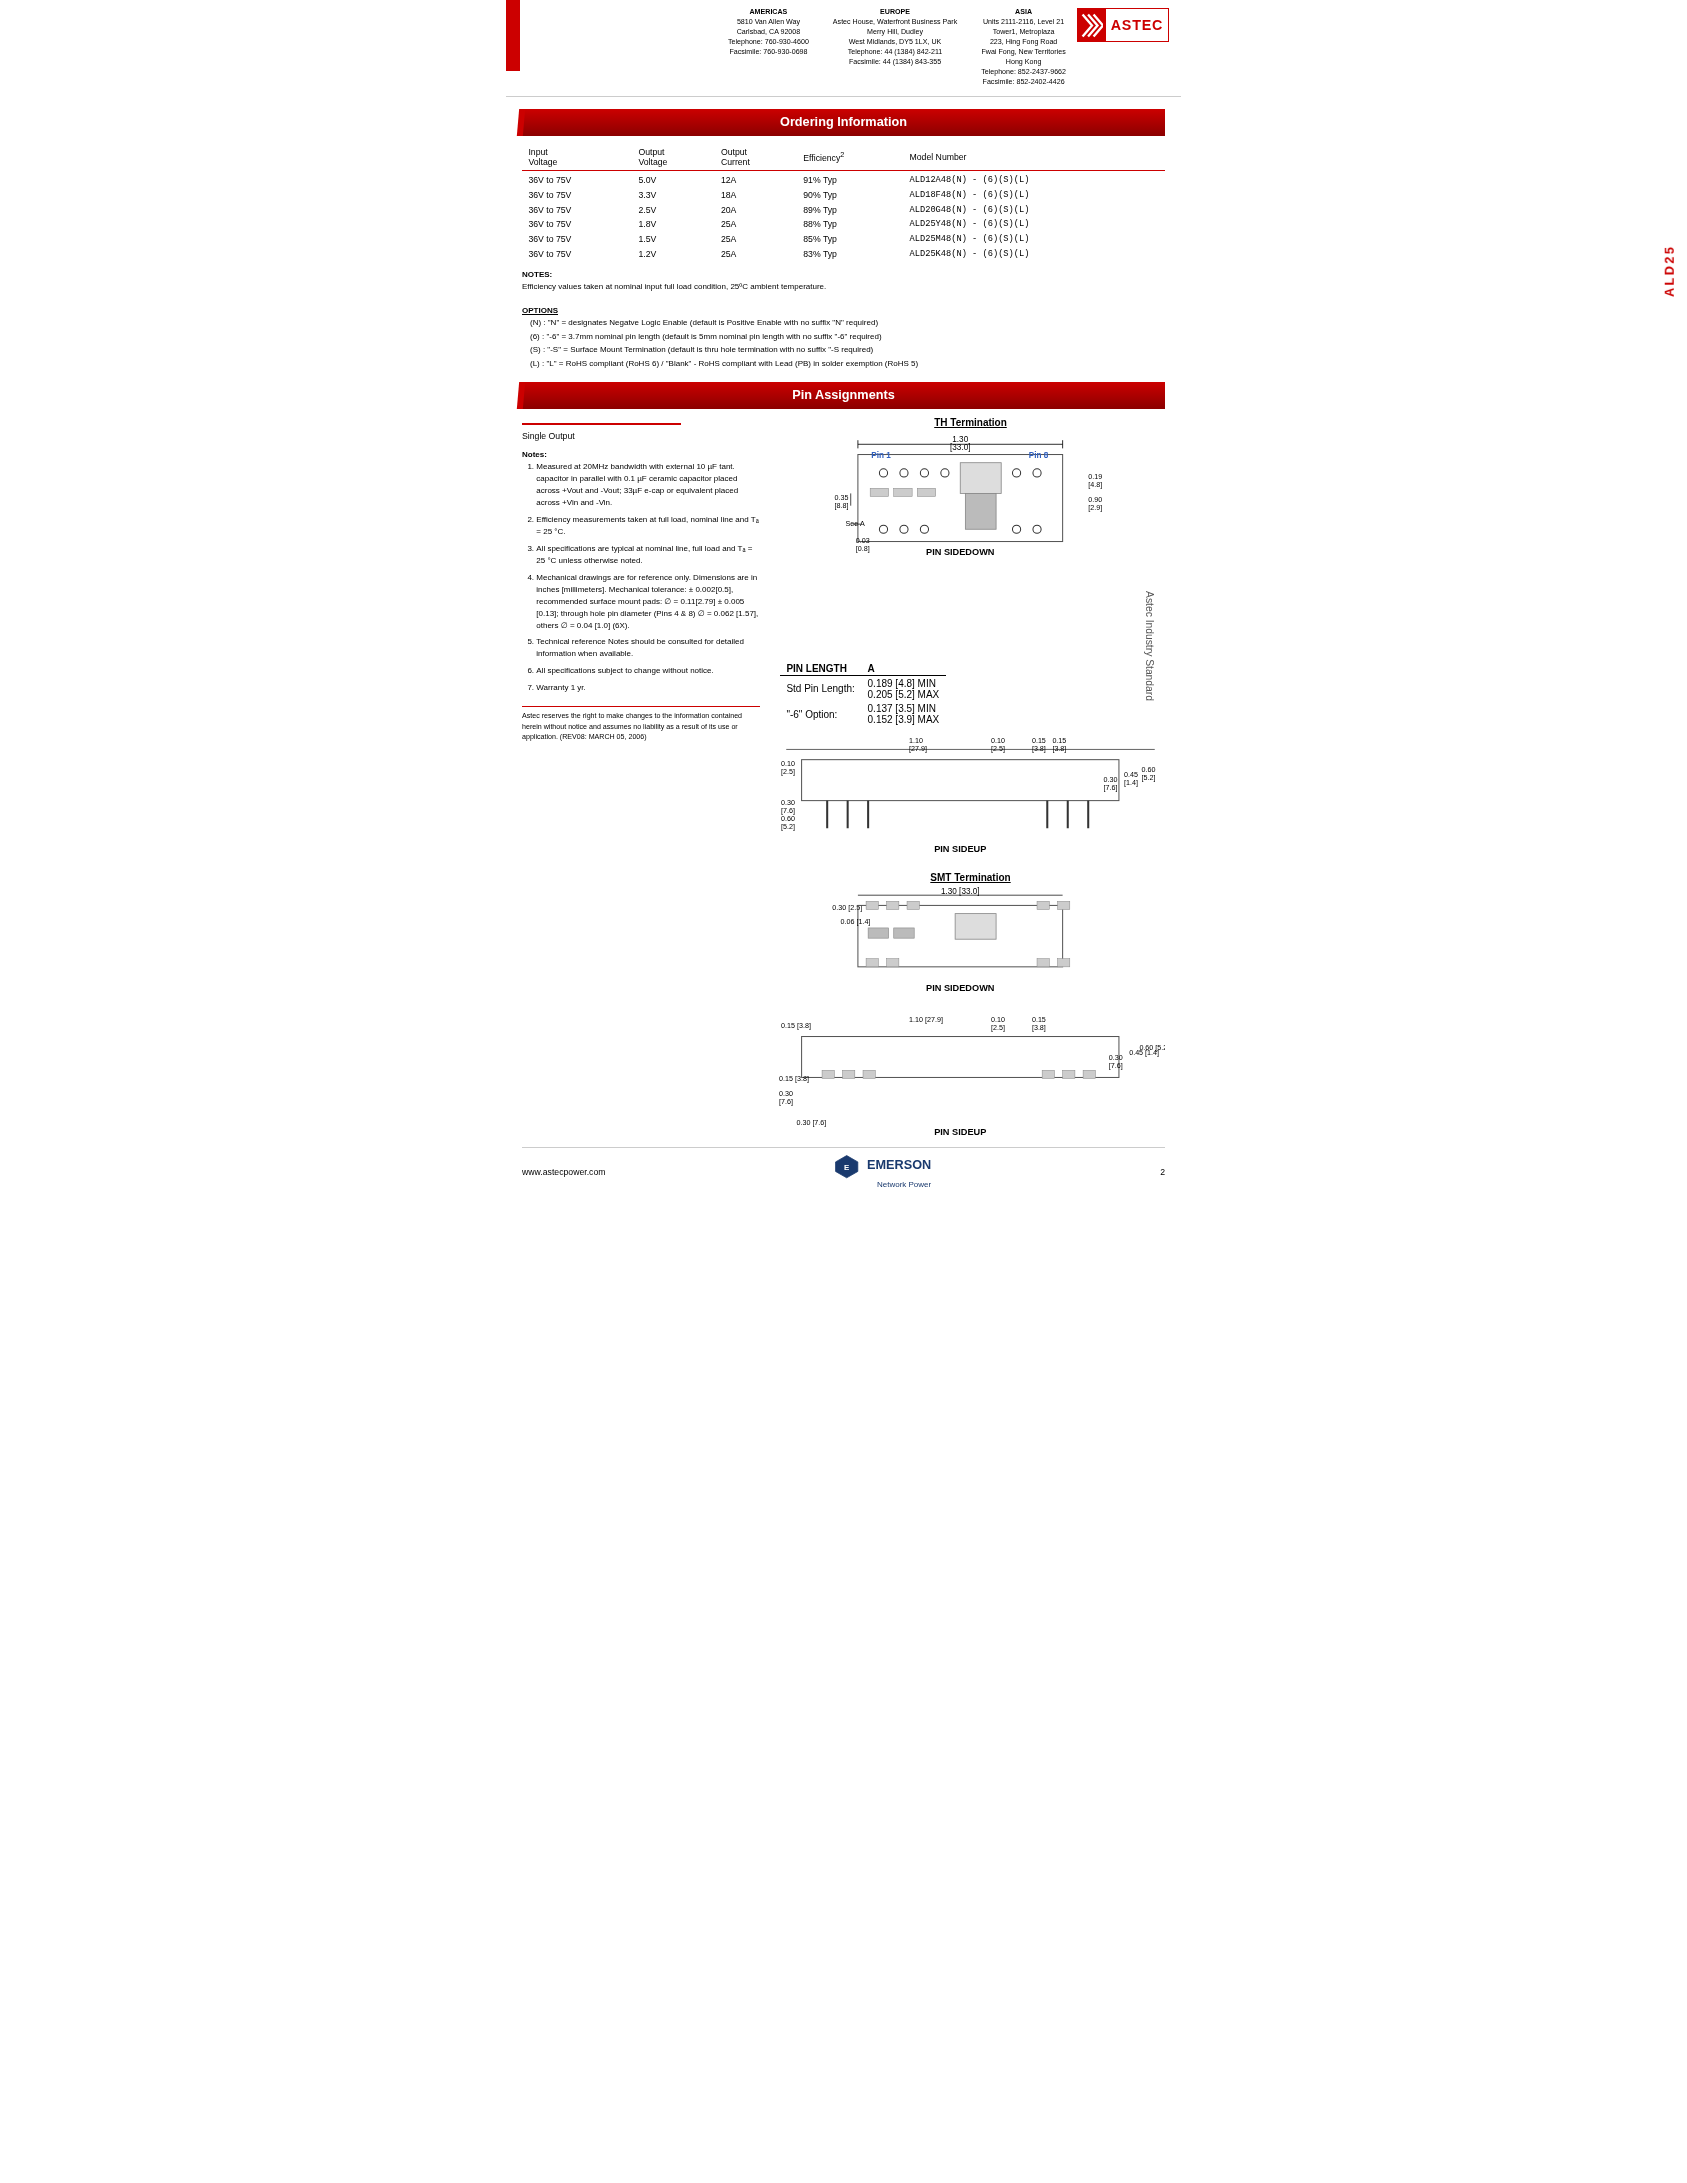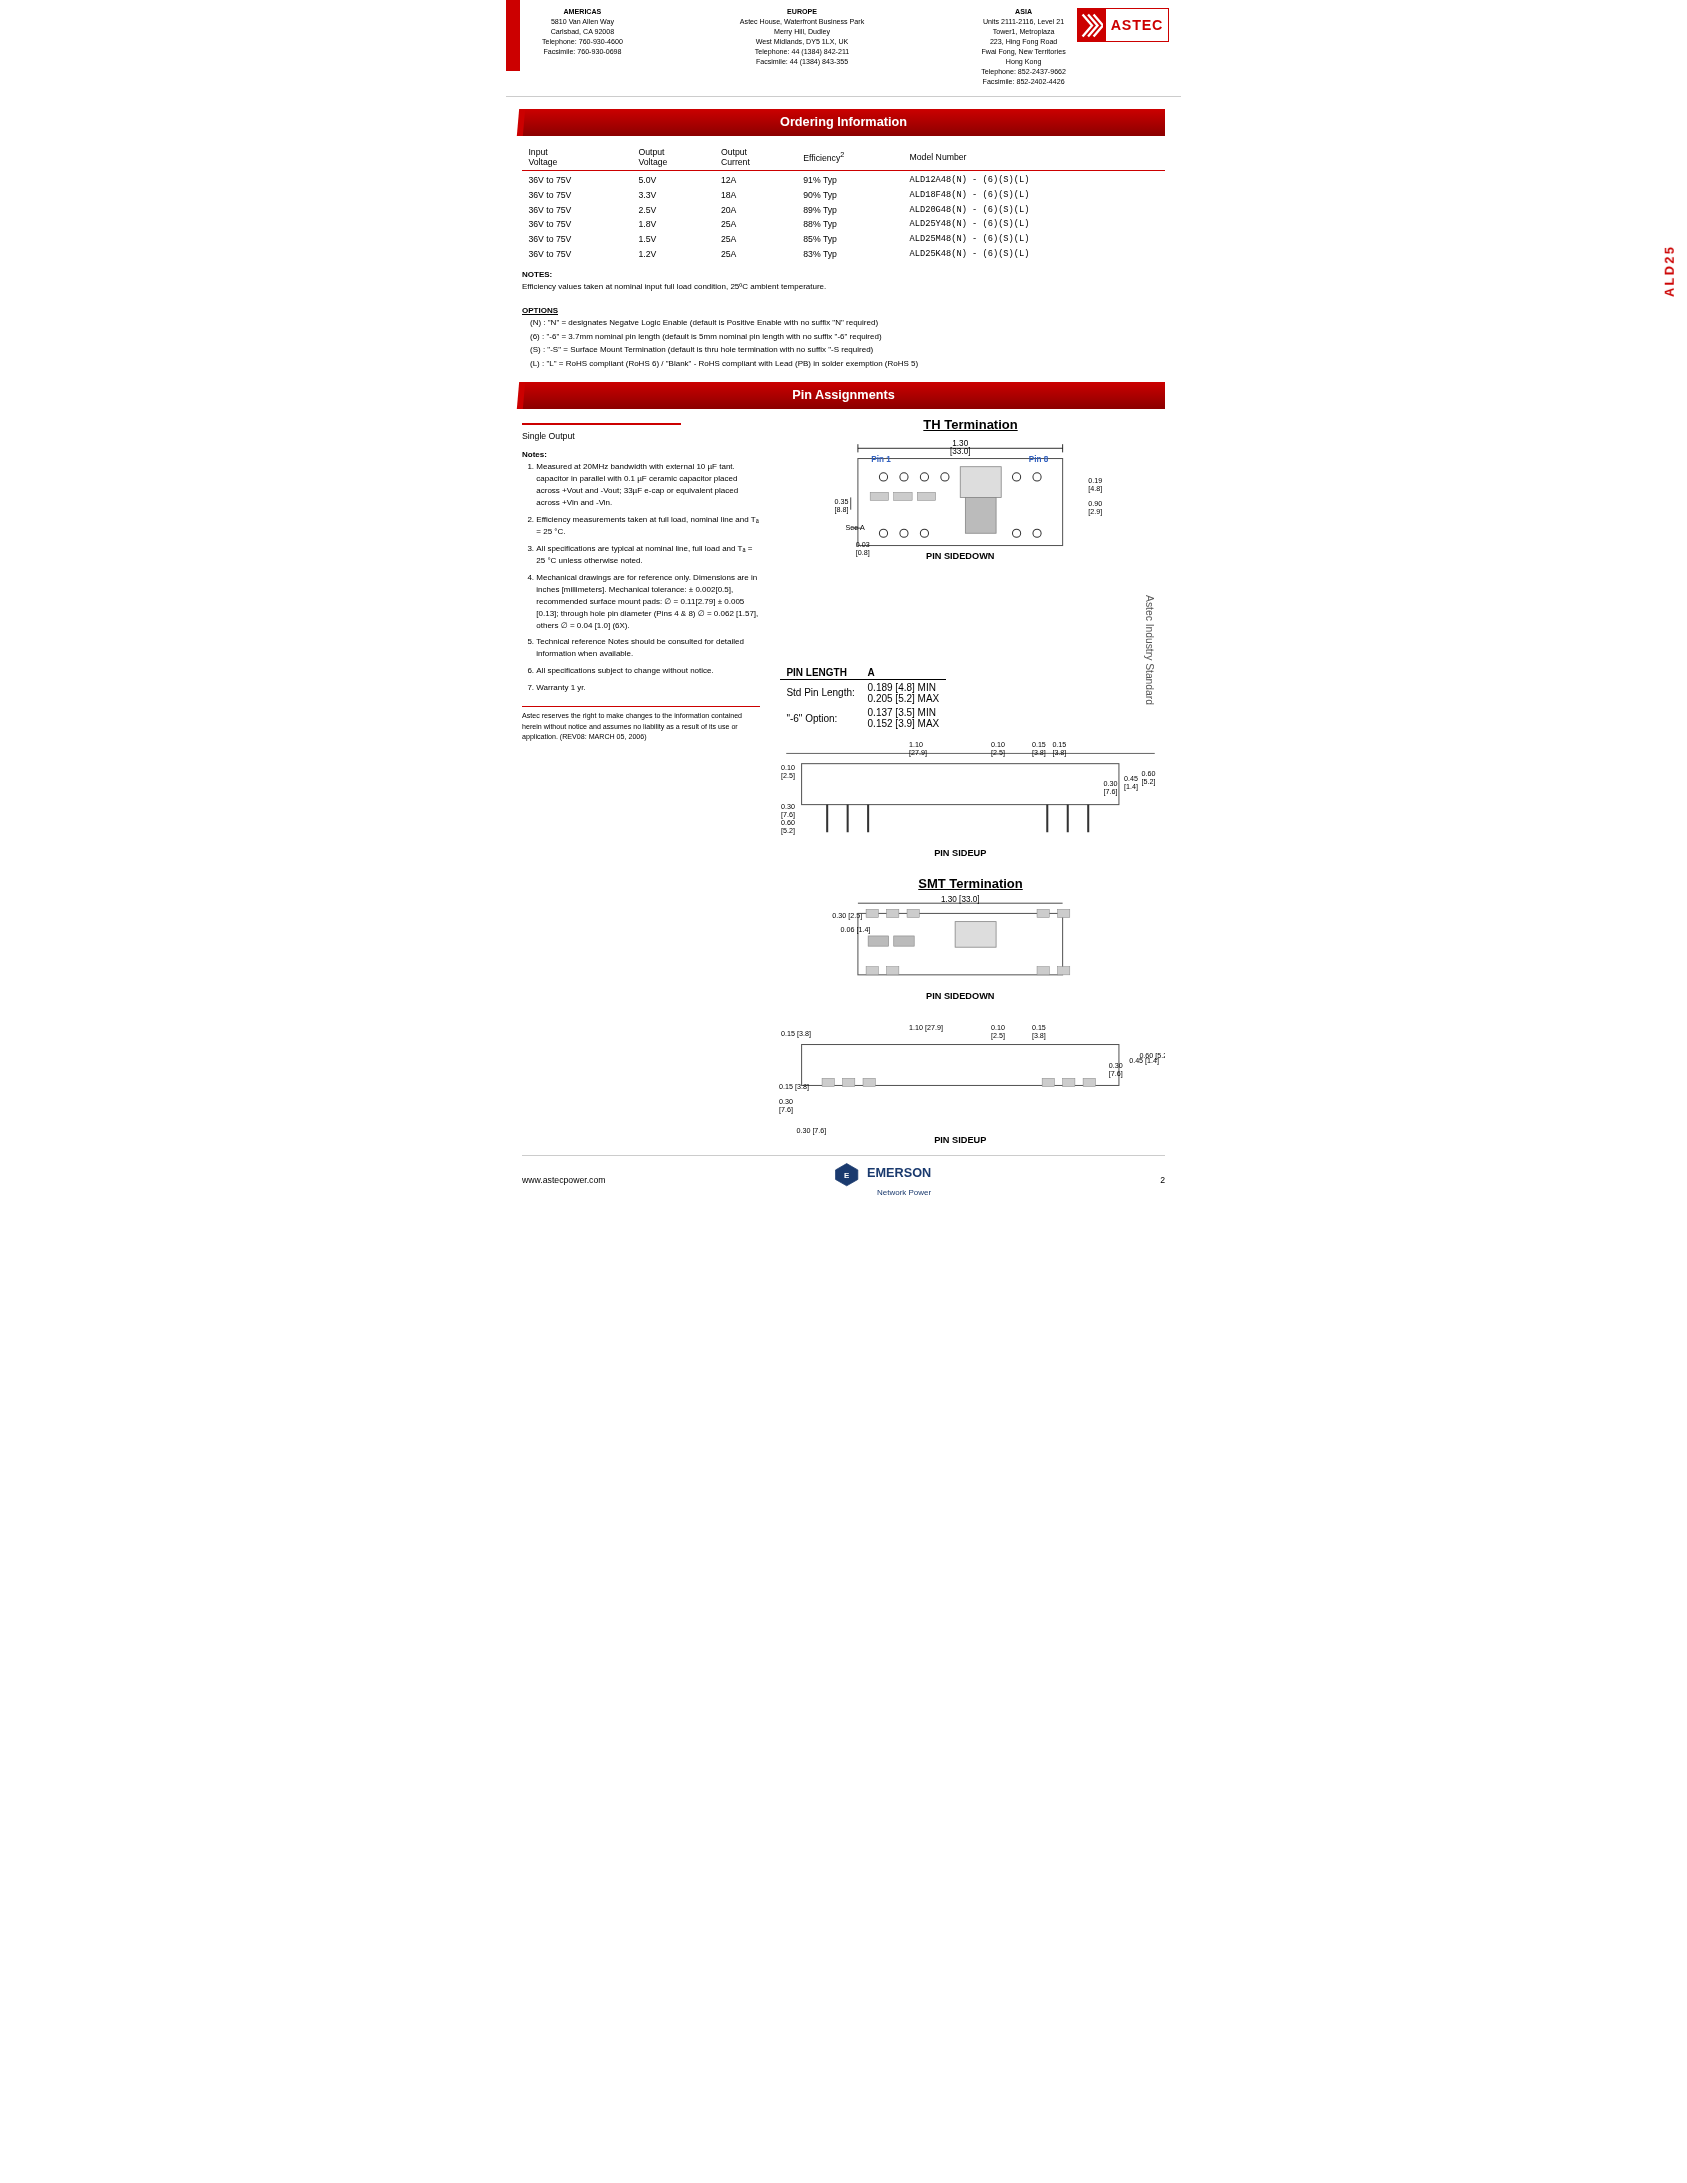--- a/index.html
+++ b/index.html
@@ -25,21 +25,21 @@
       background: #c00;
       height: 71px;
       position: absolute;
       left: 0;
       top: 0;
     }
     .header-offices {
       display: flex;
       gap: 24px;
       flex: 1;
-      justify-content: space-between;
+      justify-content: flex-end;
       font-size: 7.1px;
       padding-left: 24px;
     }
     .header-office h4 {
       font-weight: bold;
       font-size: 7.1px;
       text-align: center;
       margin-bottom: 2.4px;
     }
     .header-office p {
@@ -174,21 +174,21 @@
     }
     .pin-notes ol {
       padding-left: 14.3px;
     }
     .pin-notes ol li {
       margin-bottom: 4.8px;
     }
 
     .diagram-label {
       text-align: center;
-      font-size: 13px;
+      font-size: 10px;
       font-weight: bold;
       text-decoration: underline;
       margin-bottom: 4px;
     }
 
     
     .pin-length-table {
       font-size: 10px;
       margin: 4px 0;
       border-collapse: collapse;

